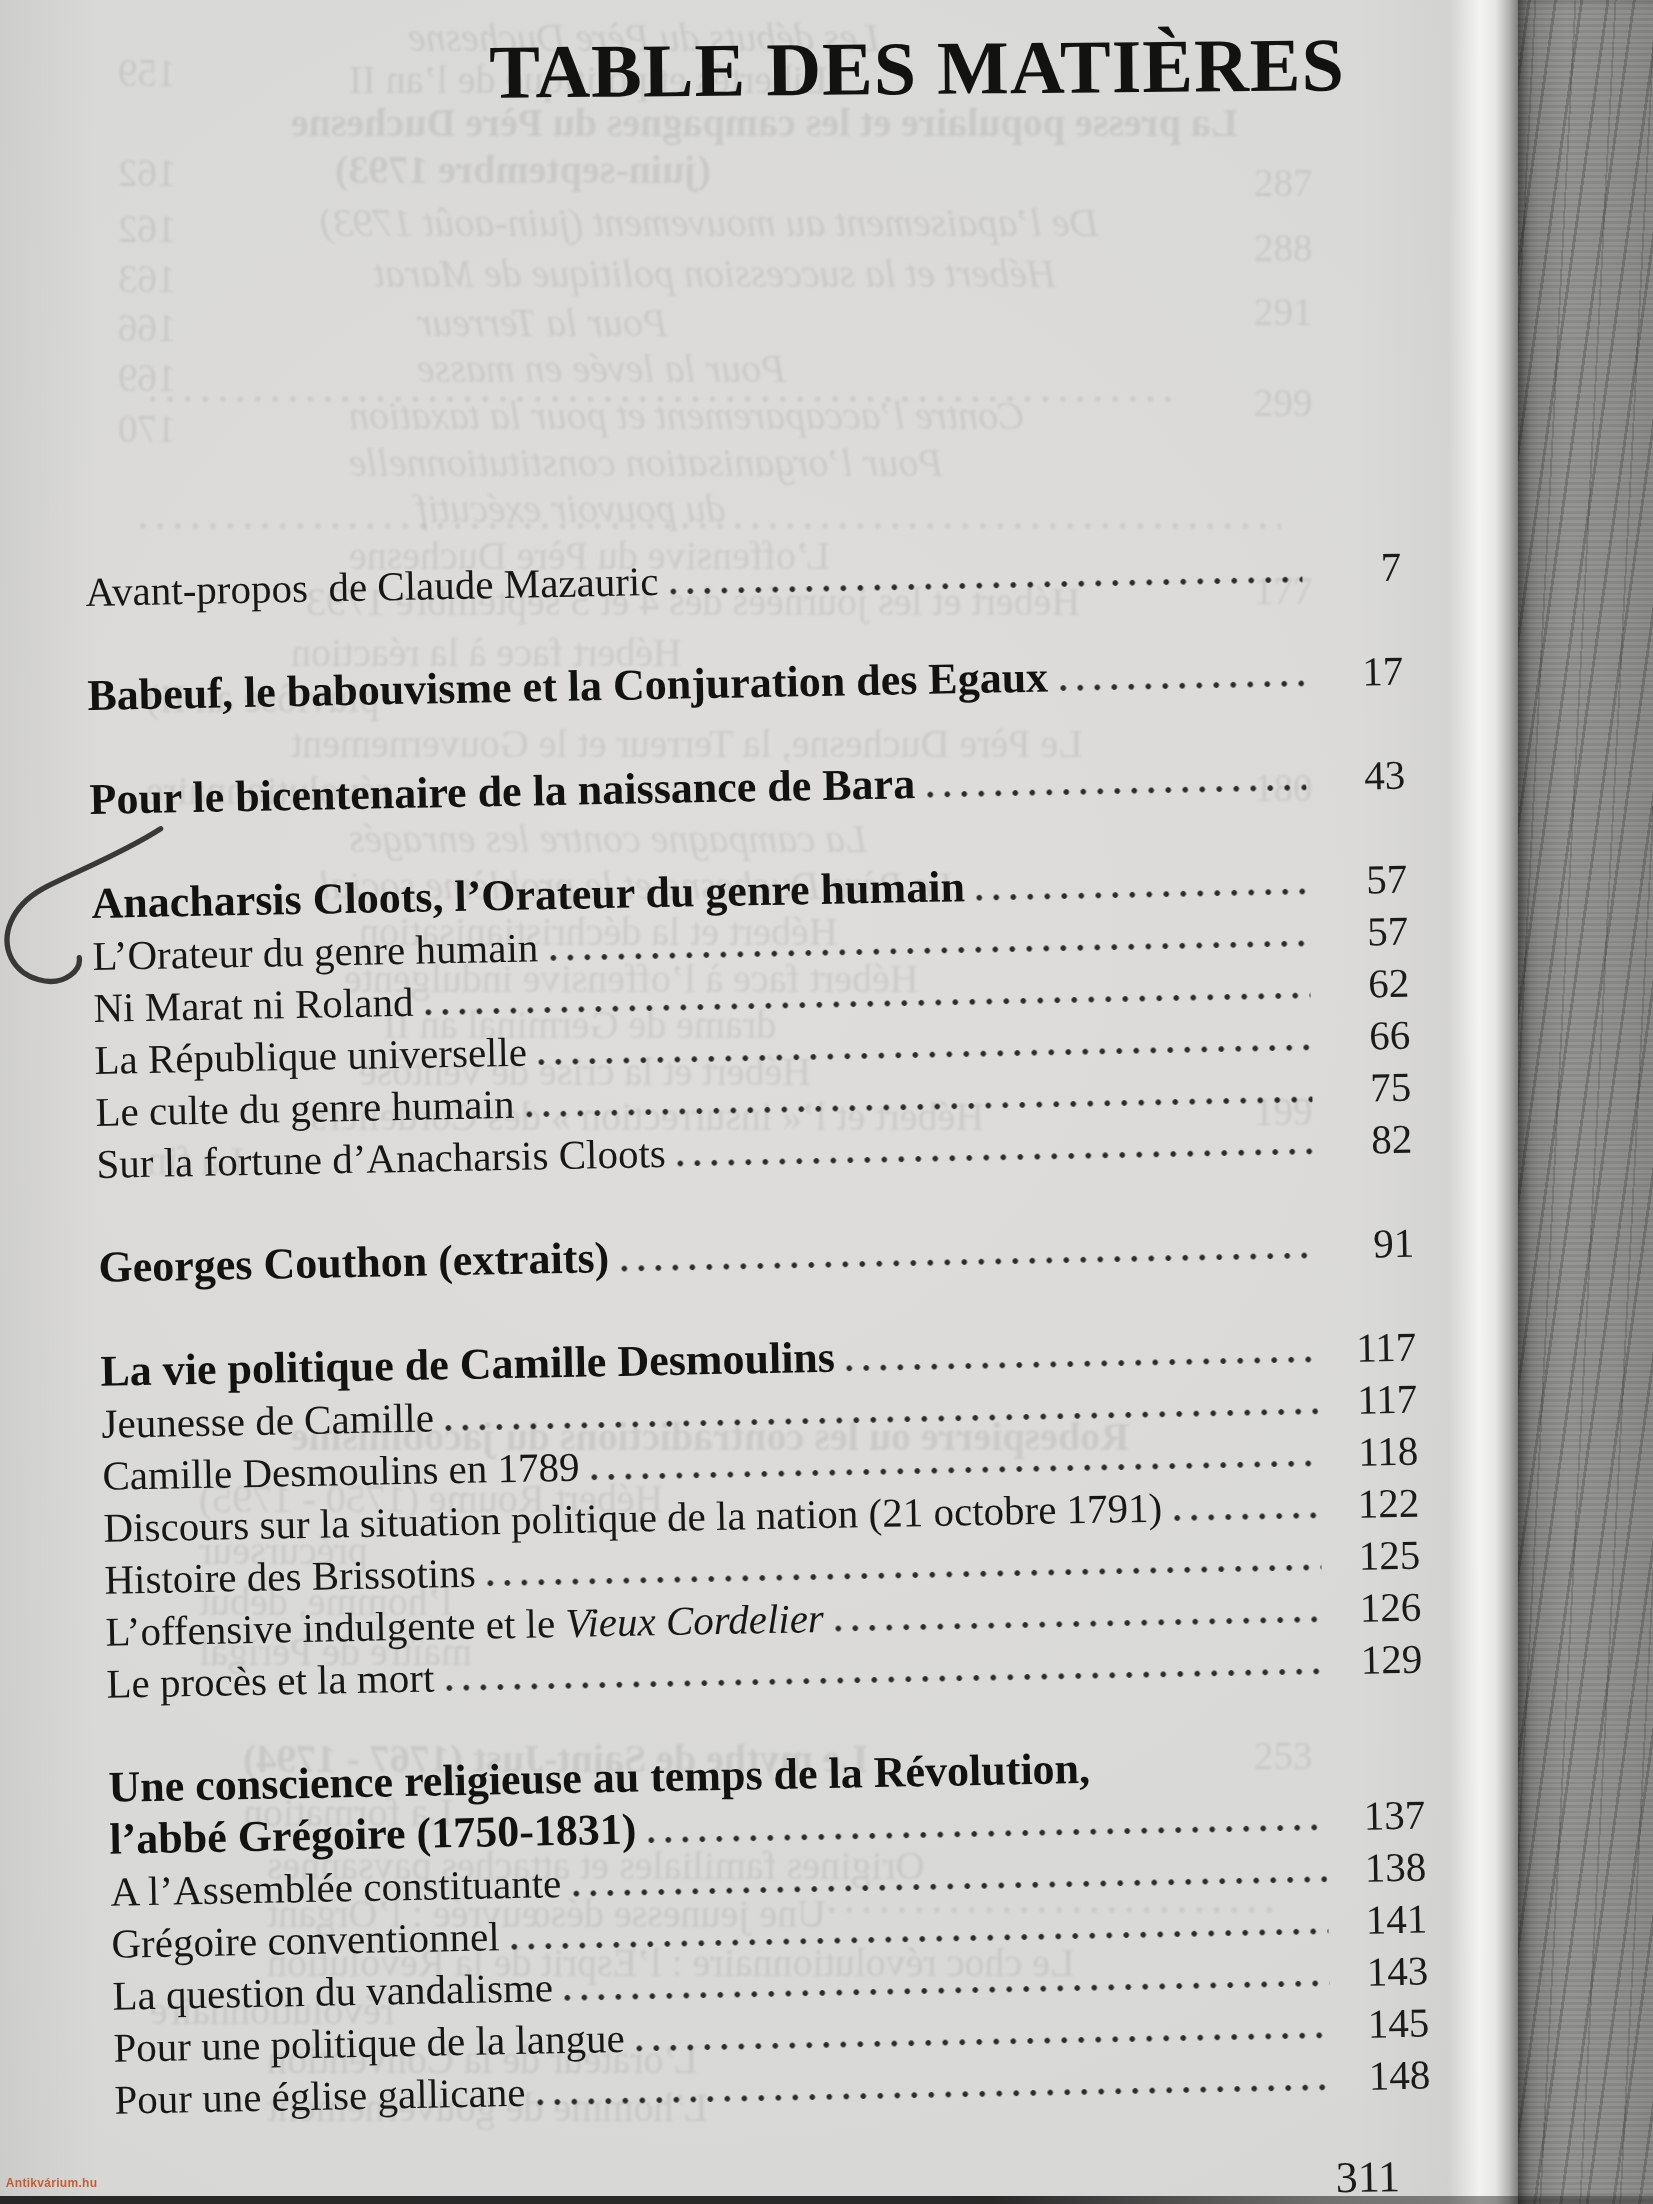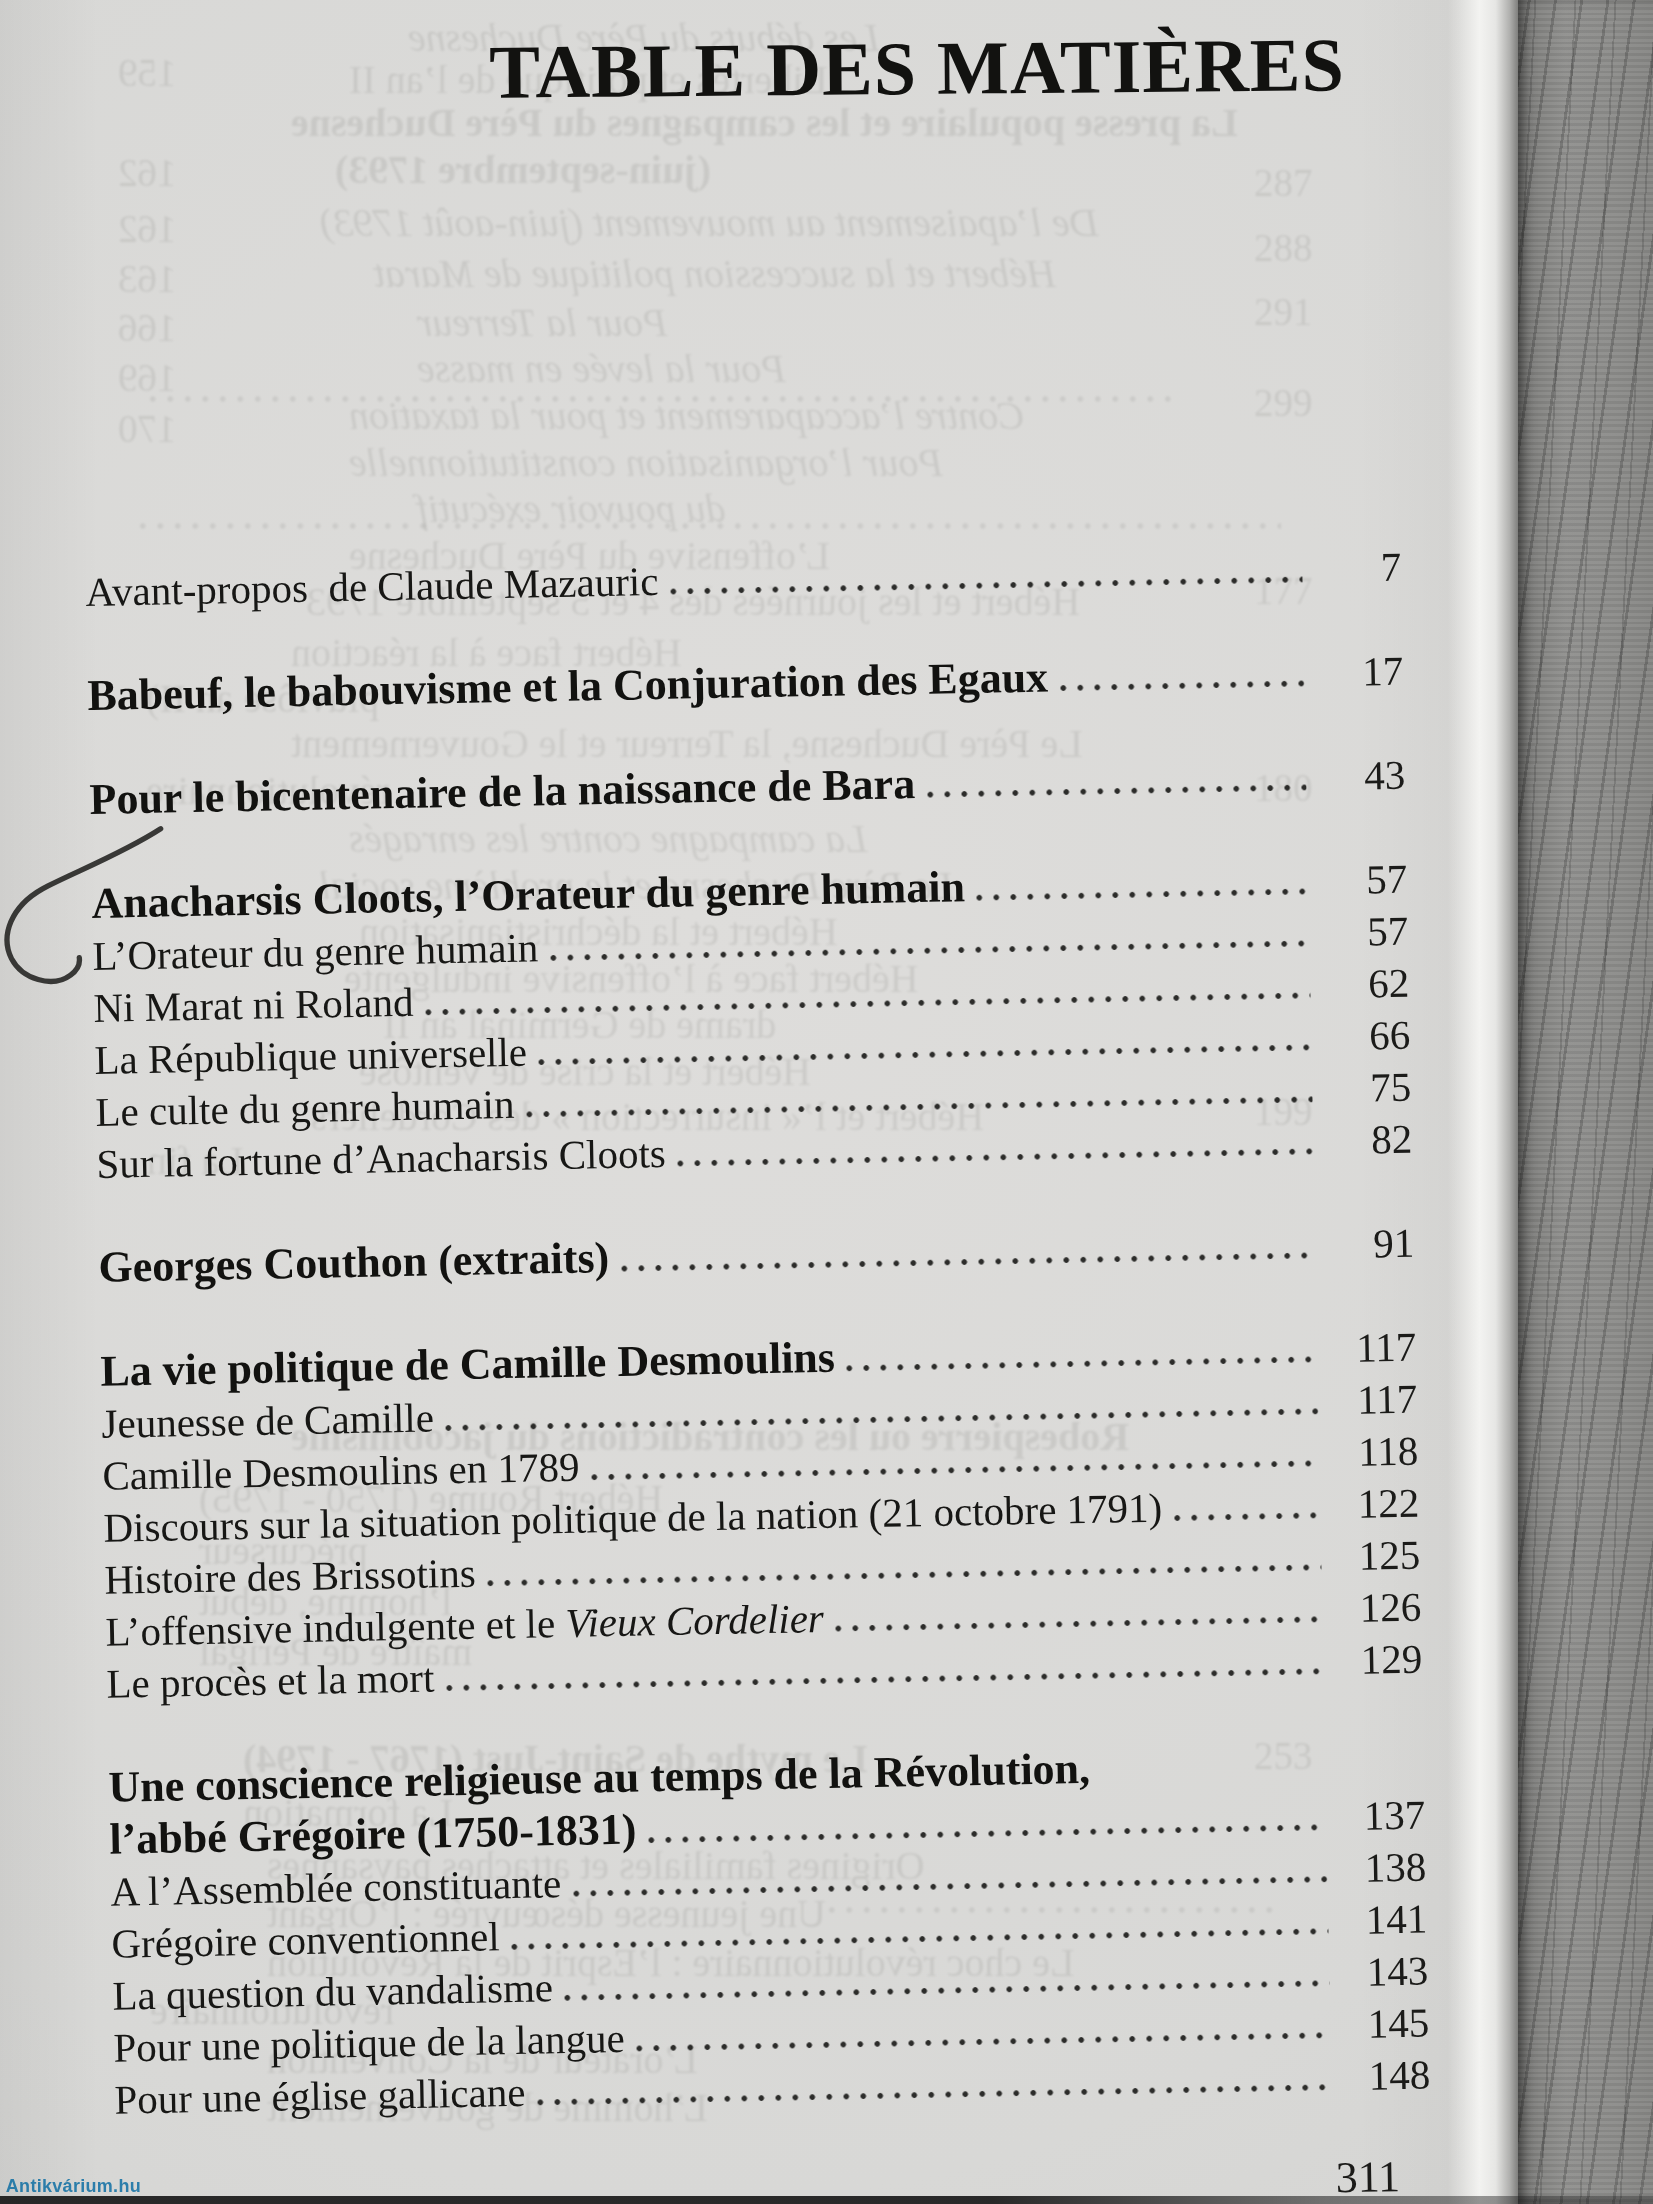--- a/index.html
+++ b/index.html
@@ -74,21 +74,21 @@
   }
   .toc-page{min-width:89px;text-align:right;font-size:41px;font-weight:normal;color:#1b1b19;}
   
   #folio{
     position:absolute;left:1291px;top:2152px;width:109px;text-align:right;
     font-size:44px;color:#1b1b19;transform:rotate(-1deg);
   }
   #watermark{
     position:absolute;left:5.8px;top:2176px;
     font-family:"Liberation Sans","DejaVu Sans",sans-serif;
-    font-size:18px;font-weight:bold;color:#0369a1;opacity:.8;letter-spacing:0.3px;
+    font-size:12px;font-weight:bold;color:#c2410c;opacity:.8;letter-spacing:0.3px;
   }
   
   #pen-mark{position:absolute;left:-3.9px;top:823px;width:184px;height:184px;opacity:.88;}
 </style>
 </head>
 <body>
 
 <div class="page-photo"></div>
 
 <div id="bleed-layer">

